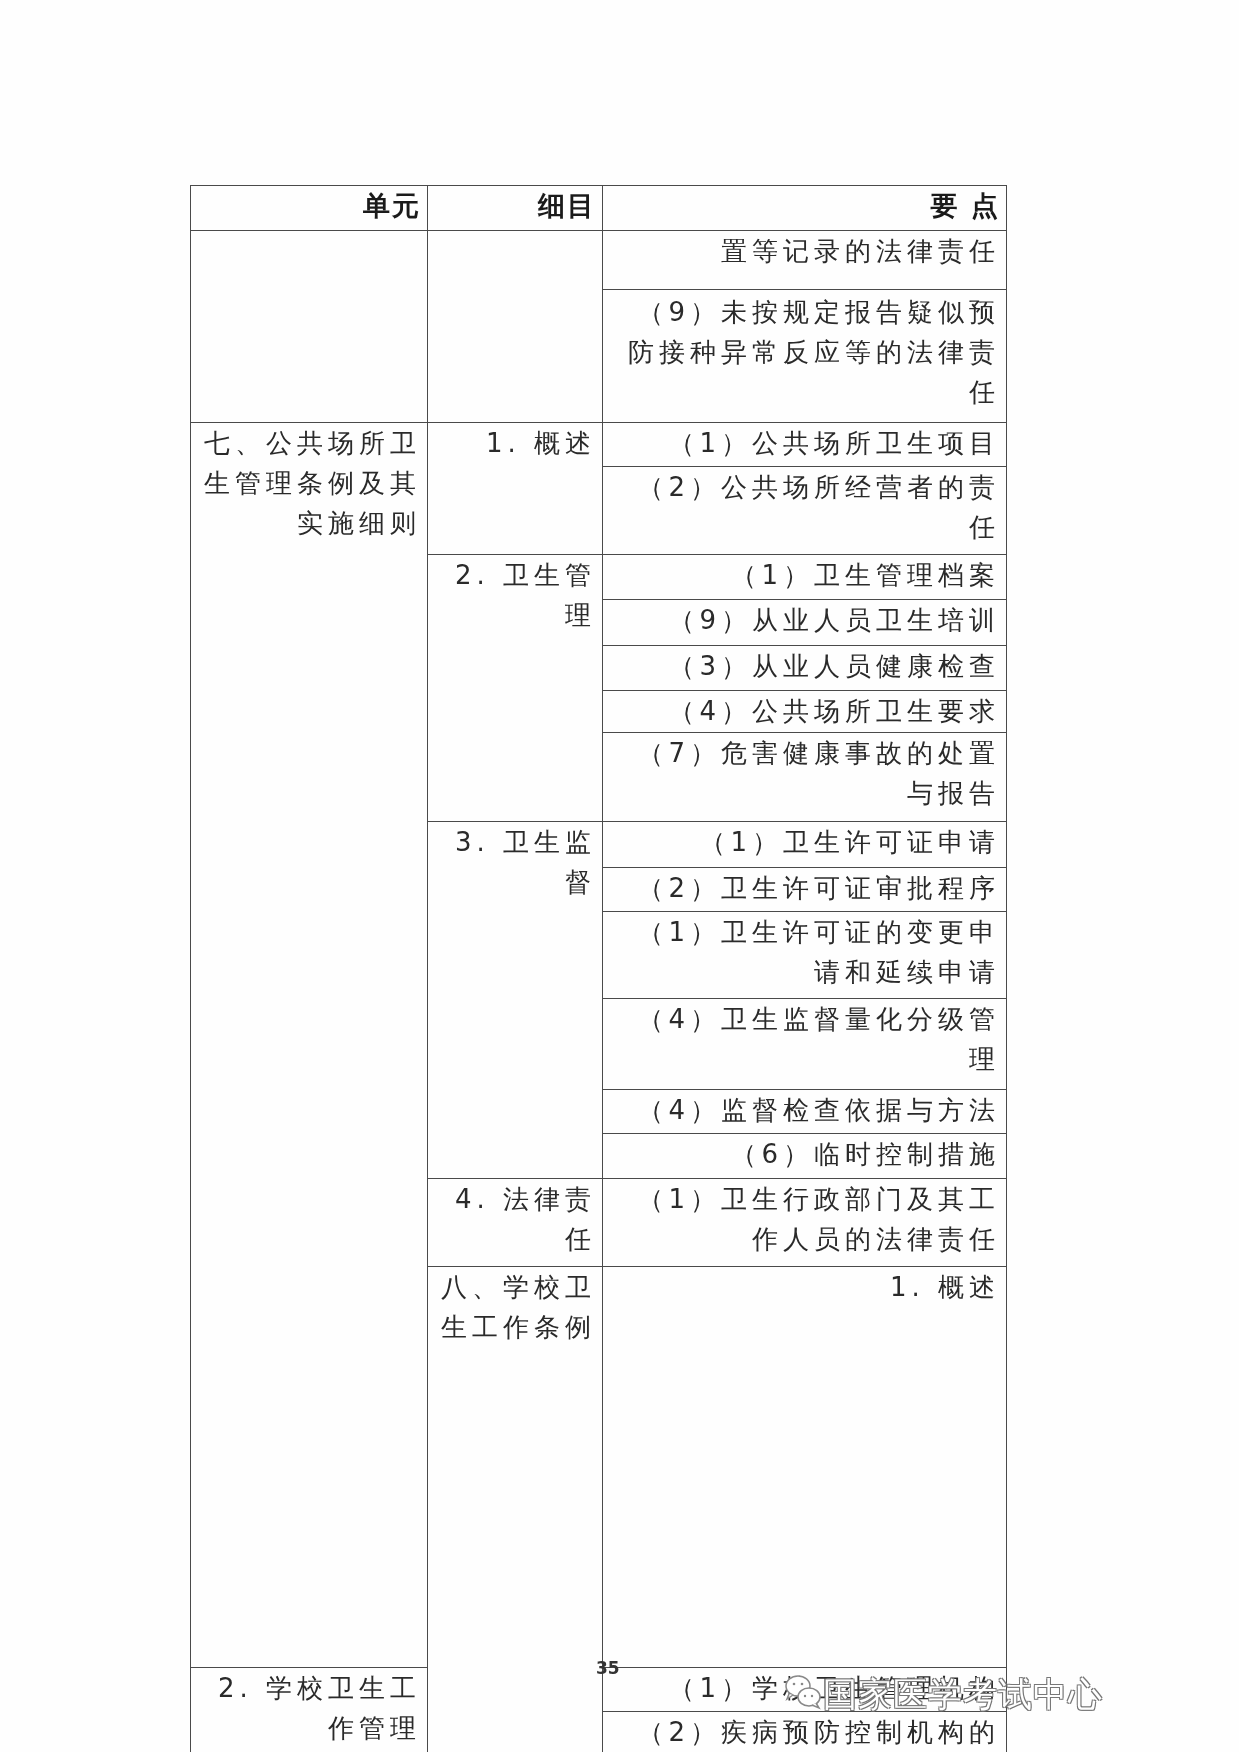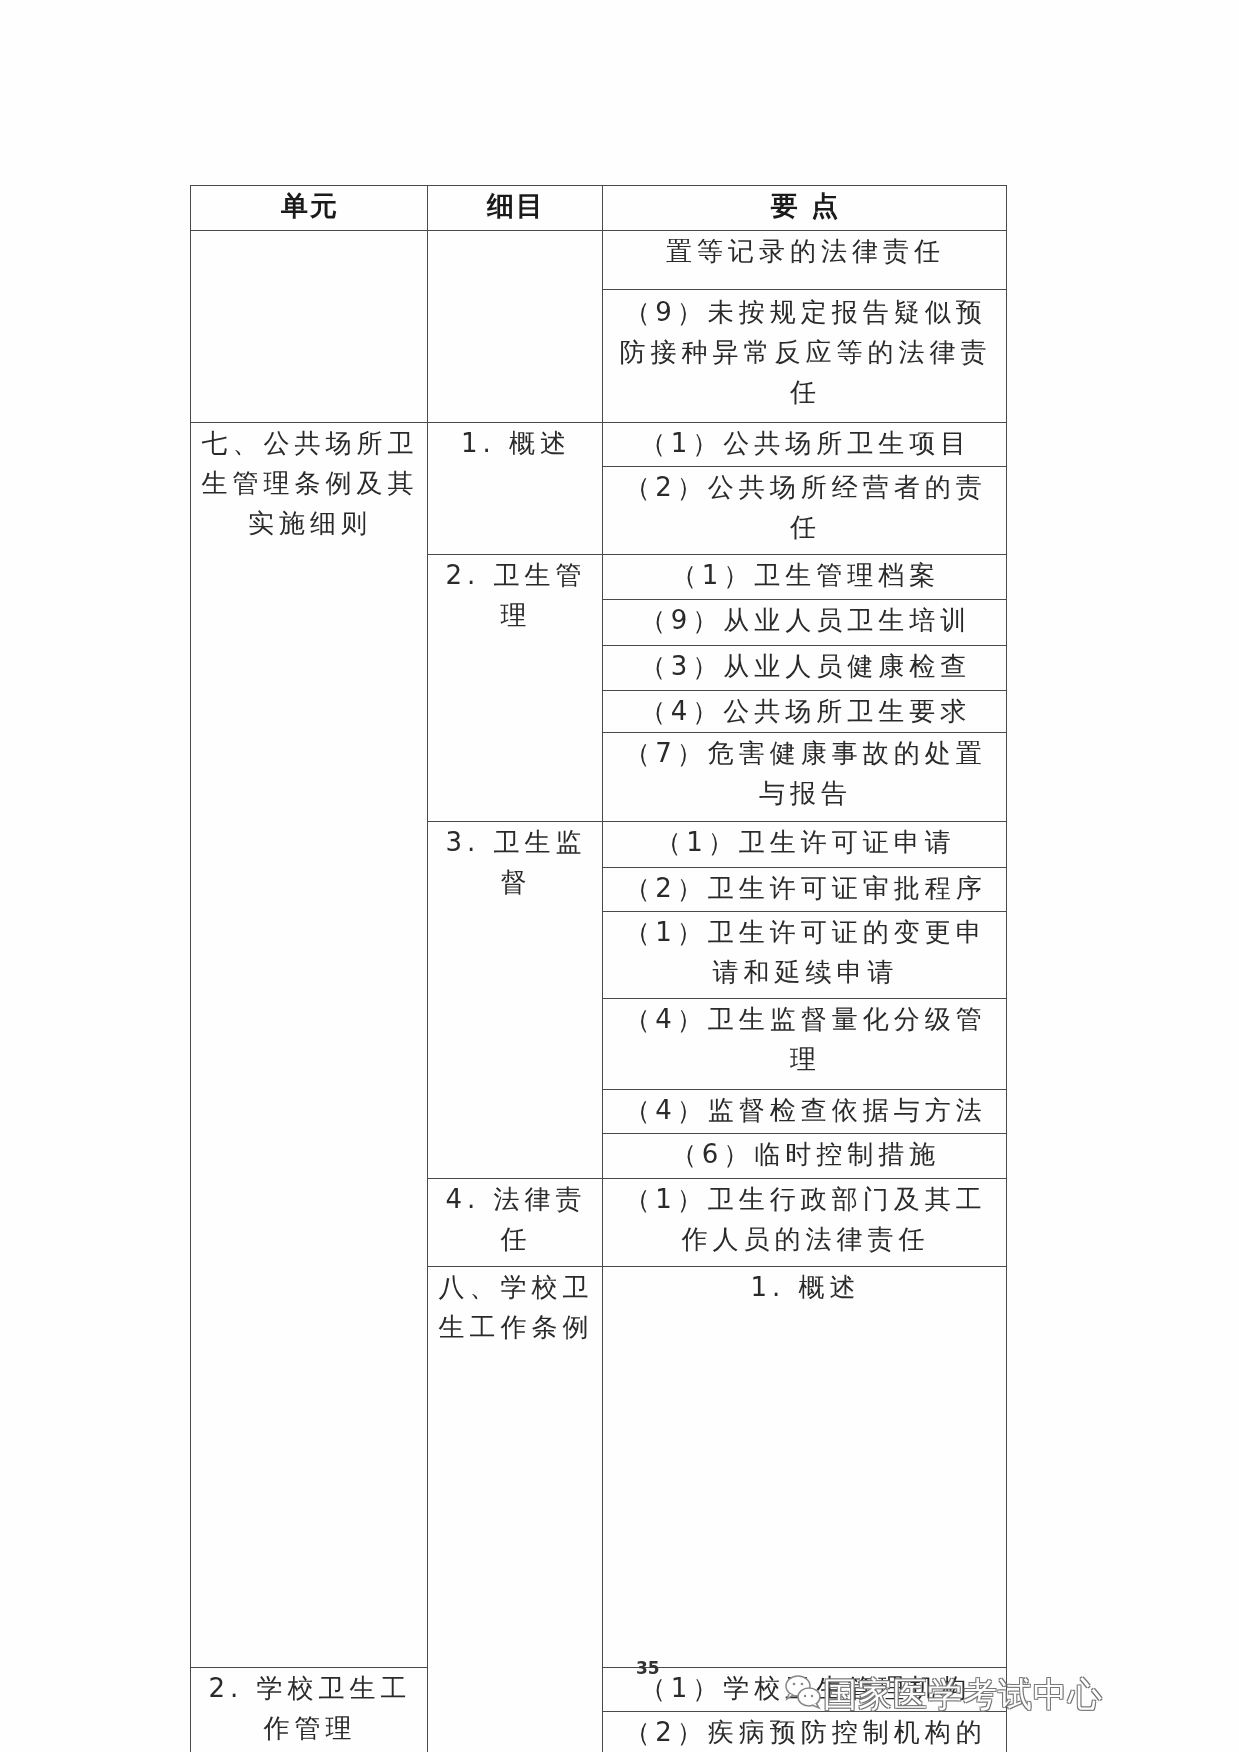--- a/index.html
+++ b/index.html
@@ -7,29 +7,28 @@
     width: 1239px; height: 1752px; background: #ffffff; position: relative; overflow: hidden;
     font-family: "DejaVu Sans", "Liberation Sans", sans-serif; color: #2a2a2a;
   }
   .page { position: absolute; left: 0; top: 0; width: 1239px; height: 1752px; background: #fefefe; }
   table.syllabus {
     position: absolute; left: 190px; top: 185px; width: 816px;
     border-collapse: collapse; table-layout: fixed;
   }
   table.syllabus td, table.syllabus th {
     border: 1.6px solid #4a4a4a; vertical-align: top; padding: 0 6px 0 8px;
-    font-size: 26px; line-height: 40px; letter-spacing: 5px; font-weight: normal; text-align: center;
+    font-size: 26px; line-height: 40px; letter-spacing: 5px; font-weight: normal; text-align: right;
     word-break: break-all; overflow: hidden;
   }
   table.syllabus th { font-weight: bold; font-size: 27px; letter-spacing: 2px; color: #1a1a1a; line-height: 40px; }
   col.c1 { width: 237px; } col.c2 { width: 175px; } col.c3 { width: 404px; }
   .page-number {
     position: absolute; left: 596px; top: 1658px; font-size: 17px; font-weight: bold; color: #333;
     font-family: "DejaVu Sans", sans-serif;
-    margin-left: 40px;
   }
   .watermark {
     position: absolute; left: 783px; top: 1672px; height: 44px; display: flex; align-items: flex-start; 
     color: #ffffff; font-size: 34px; letter-spacing: 1px;
     text-shadow: -1px -1px 0 #777, 1px -1px 0 #777, -1px 1px 0 #777, 1px 1px 0 #777;
     font-family: "DejaVu Sans", sans-serif;
   }
   .wechat-icon { width: 40px; height: 40px; position: relative; }
 </style>
 </head>

